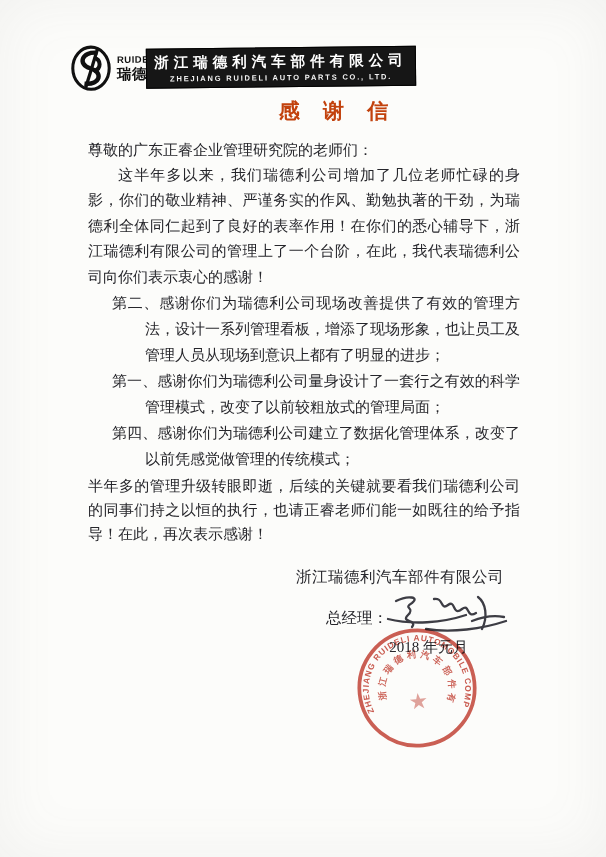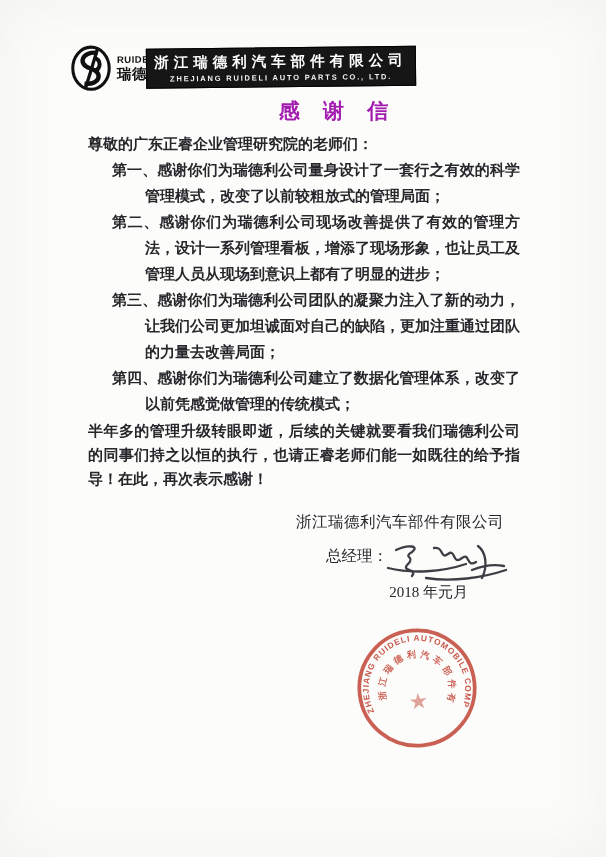--- a/index.html
+++ b/index.html
@@ -24,35 +24,35 @@
     position:absolute; left:58px; top:5px; width:270px; height:40px;
     background:#161616; color:#fff; text-align:center; padding-top:4px;
     border:1px solid #000;
   }
   .banner-cn { font-size:14.5px; font-weight:bold; letter-spacing:5px; white-space:nowrap; }
   .banner-en { font-family:"Liberation Sans","DejaVu Sans",sans-serif; font-size:7.5px; font-weight:bold; letter-spacing:1.8px; margin-top:2px; color:#f2f2f2; white-space:nowrap; }
 
   
   .title {
     margin-top:5px; text-align:center; font-size:21px; font-weight:bold;
-    letter-spacing:9px; color:#a21caf; transform:translateX(34px);
+    letter-spacing:9px; color:#c2410c; transform:translateX(34px);
   }
 
   
-  .body { margin-top:7px; font-size:15px; line-height:25px; text-align:justify; font-weight:700; }
+  .body { margin-top:13px; font-size:15px; line-height:25px; text-align:justify; font-weight:400; }
   .salutation { }
   .greeting { text-indent:30px; }
   .intro { text-indent:30px; line-height:25.4px; }
   .item { padding-left:57px; text-indent:-33px; line-height:26px; }
   .closing { line-height:24px; margin-top:2px; }
 
   
   .sig-block { margin-top:21px; font-size:15.5px; }
   .sig-company { text-align:right; padding-right:16px; letter-spacing:.5px; }
-  .sig-signer { display:flex; justify-content:flex-end; align-items:flex-start; margin-top:13px; height:34px; padding-right:10px; }
+  .sig-signer { display:flex; justify-content:flex-end; align-items:center; margin-top:13px; height:34px; padding-right:10px; }
   .signature-svg { margin-left:-6px; margin-top:-8px; }
   .sig-date { text-align:right; padding-right:52px; margin-top:3px; font-size:15px; }
 
   
   .stamp {
     position:absolute; left:355px; top:626px; width:124px; height:124px;
     mix-blend-mode:multiply; opacity:.93; transform:rotate(-6deg);
     pointer-events:none;
   }
 </style>
@@ -80,24 +80,24 @@
       <div class="banner">
         <div class="banner-cn">浙江瑞德利汽车部件有限公司</div>
         <div class="banner-en">ZHEJIANG RUIDELI AUTO PARTS CO., LTD.</div>
       </div>
     </div>
 
     <div class="title">感 谢 信</div>
 
     <div class="body">
       <p class="salutation">尊敬的广东正睿企业管理研究院的老师们：</p>
+      <p class="intro">这半年多以来，我们瑞德利公司增加了几位老师忙碌的身影，你们的敬业精神、严谨务实的作风、勤勉执著的干劲，为瑞德利全体同仁起到了良好的表率作用！在你们的悉心辅导下，浙江瑞德利有限公司的管理上了一个台阶，在此，我代表瑞德利公司向你们表示衷心的感谢！</p>
 
+      <div class="item"><span>第二、</span><span>感谢你们为瑞德利公司现场改善提供了有效的管理方法，设计一系列管理看板，增添了现场形象，也让员工及管理人员从现场到意识上都有了明显的进步；</span></div>
       <div class="item"><span>第一、</span><span>感谢你们为瑞德利公司量身设计了一套行之有效的科学管理模式，改变了以前较粗放式的管理局面；</span></div>
-      <div class="item"><span>第二、</span><span>感谢你们为瑞德利公司现场改善提供了有效的管理方法，设计一系列管理看板，增添了现场形象，也让员工及管理人员从现场到意识上都有了明显的进步；</span></div>
-      <div class="item"><span>第三、</span><span>感谢你们为瑞德利公司团队的凝聚力注入了新的动力，让我们公司更加坦诚面对自己的缺陷，更加注重通过团队的力量去改善局面；</span></div>
       <div class="item"><span>第四、</span><span>感谢你们为瑞德利公司建立了数据化管理体系，改变了以前凭感觉做管理的传统模式；</span></div>
 
       <p class="closing">半年多的管理升级转眼即逝，后续的关键就要看我们瑞德利公司的同事们持之以恒的执行，也请正睿老师们能一如既往的给予指导！在此，再次表示感谢！</p>
     </div>
 
     <div class="sig-block">
       <div class="sig-company">浙江瑞德利汽车部件有限公司</div>
       <div class="sig-signer">
         <span>总经理：</span>
         <span>

